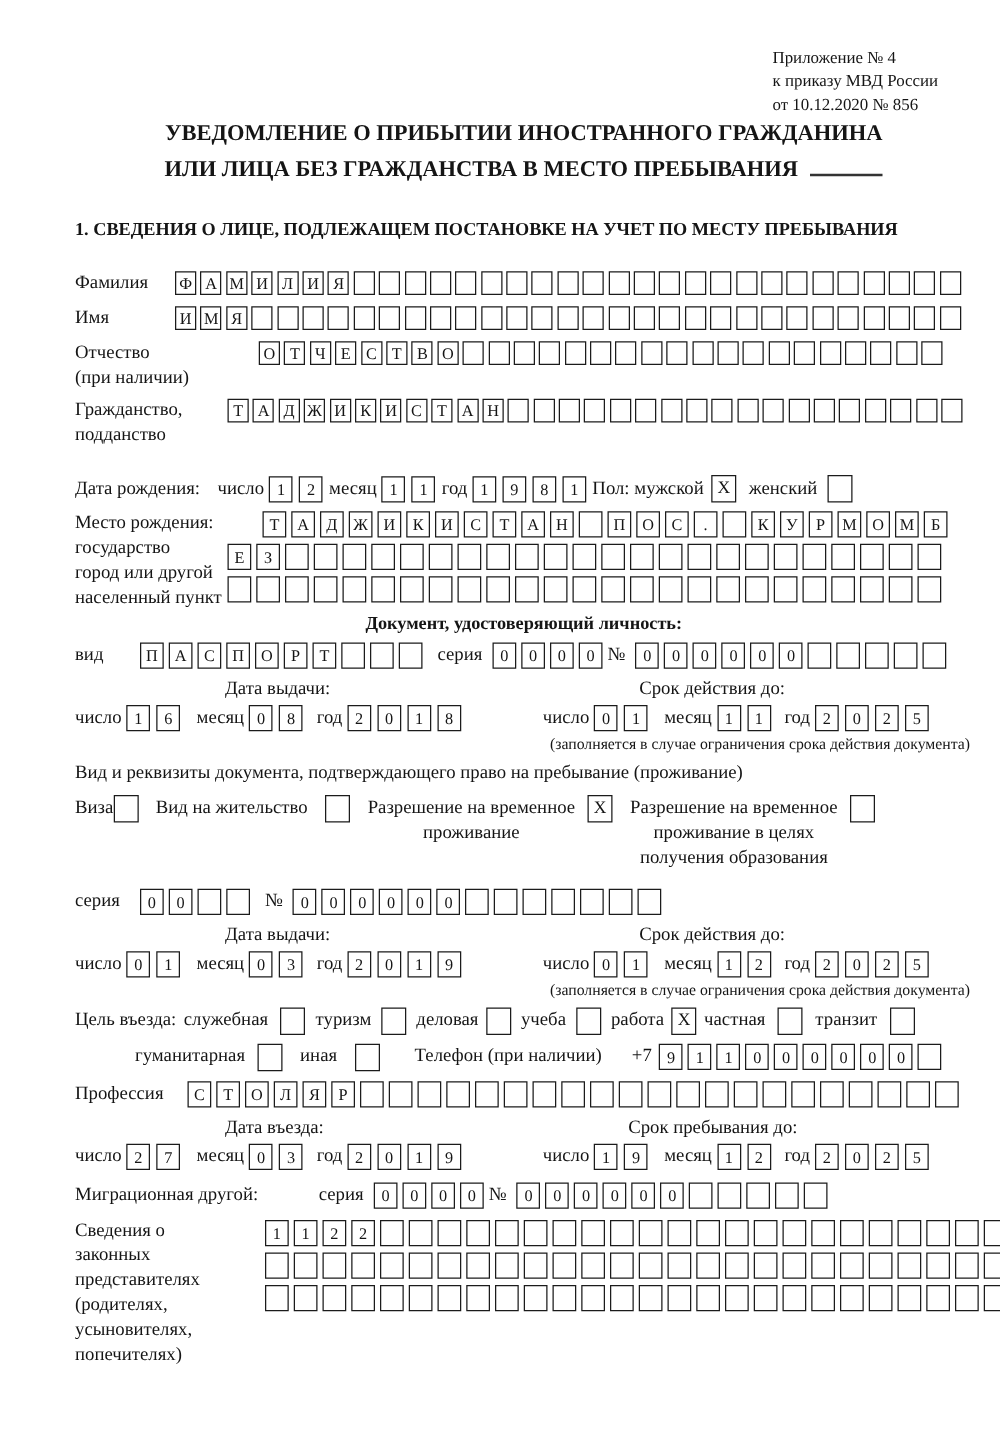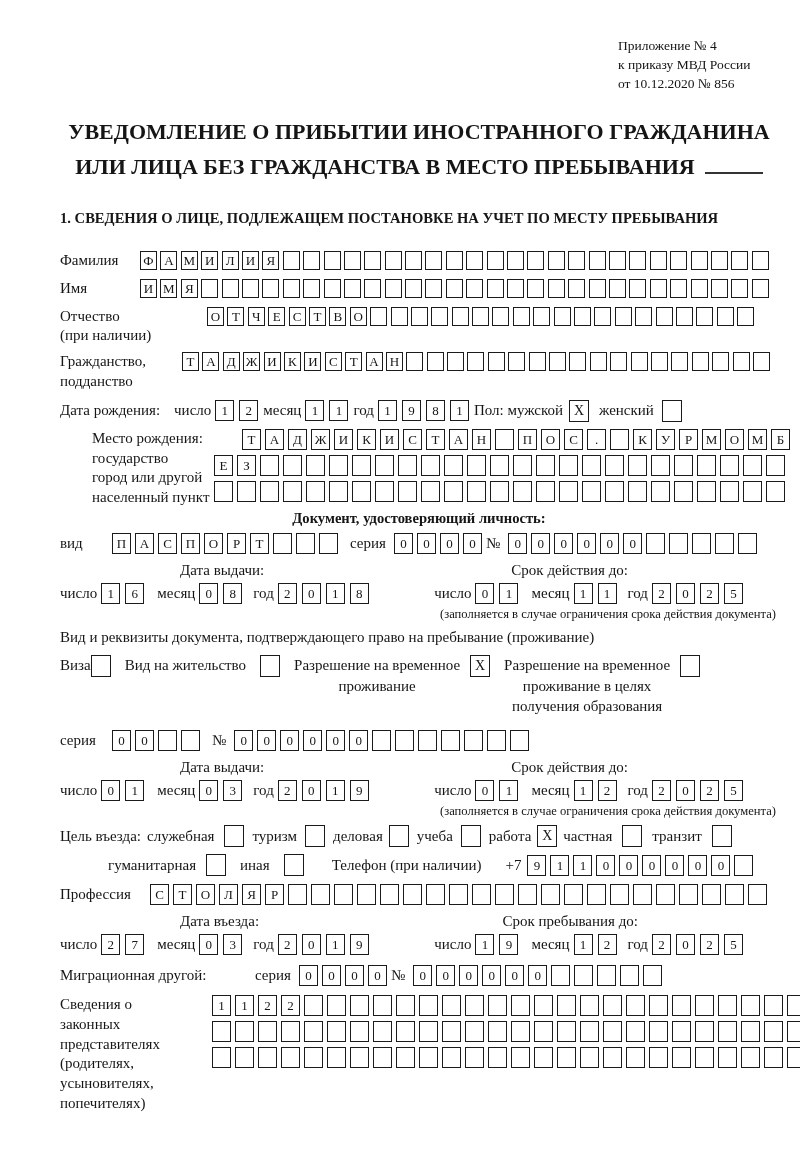--- a/index.html
+++ b/index.html
@@ -7,21 +7,21 @@
     position:relative; width:800px; height:1163px; box-sizing:border-box;
     background:#fff; color:#151515;
     font-family:"Liberation Serif","DejaVu Serif",serif;
     font-size:15px; padding:36px 22px 10px 60px; overflow:hidden;
   }
   .pre{white-space:pre-line;}
   
   .hdr{margin-left:558px; font-size:13.5px; line-height:1.42;}
   .hdr .sub{margin-top:5px; font-size:13px;}
   .forma{font-weight:bold; text-align:right; margin:20px 36px 0 0; font-size:15px; letter-spacing:.5px;}
-  .title{margin-top:22px; text-align:center; font-weight:bold; font-size:22px; line-height:1.55;}
+  .title{text-align:center; font-weight:bold; font-size:18px; line-height:1.55;}
   .blank{display:inline-block; width:58px; border-bottom:2px solid #333; height:1em; margin-left:10px;}
   .sec{margin-top:26px; font-weight:bold; font-size:14.6px;}
   
   .frow{display:flex; align-items:center; margin-top:9px;}
   .frow.start{align-items:flex-start;}
   .lblcol{flex:none; line-height:1.32;}
   .lbl{flex:none;}
   .cells{display:flex; flex:none;}
   .cell{
     flex:none; box-sizing:border-box; display:flex; align-items:center; justify-content:center;
@@ -207,21 +207,21 @@
         <span class="cell"></span>
         <span class="cell"></span>
         <span class="cell"></span>
         <span class="cell"></span>
         <span class="cell"></span>
         <span class="cell"></span>
         <span class="cell"></span>
       </span>
   </div>
 
-  <div class="frow" style="margin-top:8px;">
+  <div class="frow" style="margin-top:22px;">
     <span class="lbl">Дата рождения:</span>
     <span class="gap14"></span>
     <span class="dgrp">
       <span class="dlbl">число</span>
       <span class="cells dt">
           <span class="cell">1</span>
           <span class="cell">2</span>
         </span>
       <span class="dlbl">месяц</span>
       <span class="cells dt">
@@ -239,21 +239,21 @@
     <span class="lbl">Пол: мужской</span>
     <span class="gap6"></span>
     <span class="cbox">X</span>
     <span class="gap10"></span>
     <span class="lbl">женский</span>
     <span class="gap8"></span>
     <span class="cbox"></span>
   </div>
 
   <div class="frow start" style="margin-top:7px;">
-    <span class="lblcol pre" style="width:150px;margin-left:32px;">Место рождения:
+    <span class="lblcol pre" style="width:150px;">Место рождения:
 государство
 город или другой
 населенный пункт</span>
     <span class="rowsblock">
       <span class="cells lg">
           <span class="cell">Т</span>
           <span class="cell">А</span>
           <span class="cell">Д</span>
           <span class="cell">Ж</span>
           <span class="cell">И</span>

